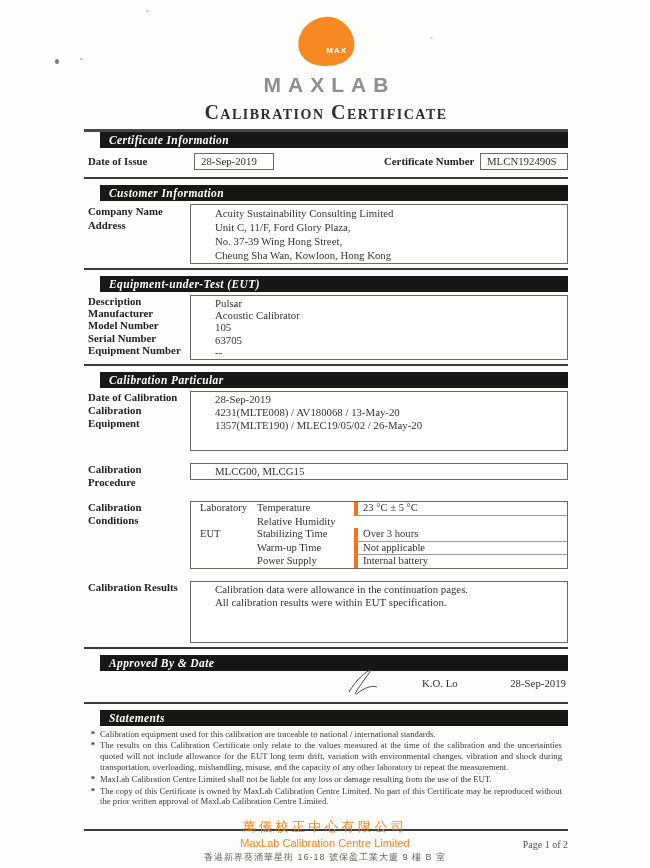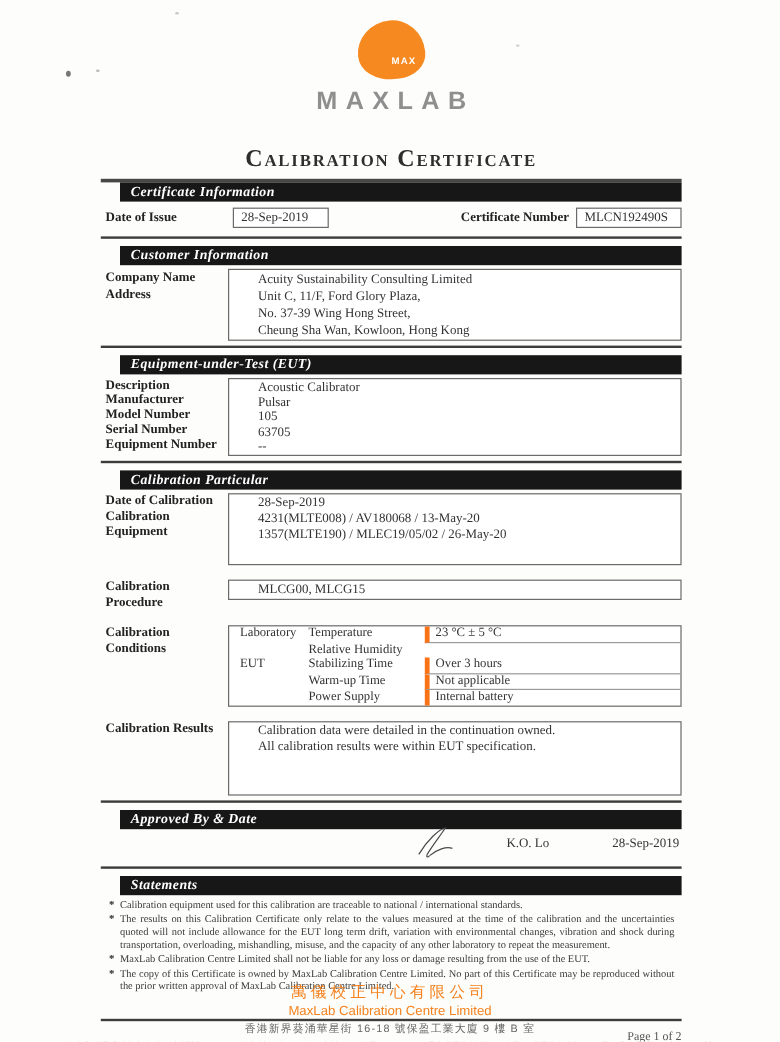--- a/index.html
+++ b/index.html
@@ -12,21 +12,21 @@
 
   
   .logo-area{padding-top:17px;text-align:center;}
   .blob-wrap{position:relative;width:56px;height:49px;margin:0 auto;}
   .blob{position:absolute;left:0;top:0;width:56px;height:49px;background:#F6891F;
         border-radius:52% 48% 42% 50% / 55% 58% 40% 44%;transform:rotate(-6deg);}
   .blob-text{position:absolute;right:7px;bottom:11px;color:#fff;
              font-family:"Liberation Sans",sans-serif;font-weight:bold;font-size:8px;letter-spacing:1px;}
   .wordmark{margin-top:7px;color:#8f8f8f;font-family:"Liberation Sans",sans-serif;
             font-weight:bold;font-size:21px;letter-spacing:7px;text-indent:7px;}
-  .doc-title{margin-top:24px;text-align:center;font-weight:bold;font-size:20px;
+  .doc-title{margin-top:4px;text-align:center;font-weight:bold;font-size:20px;
              font-variant:small-caps;letter-spacing:1.5px;color:#2e2e2e;}
   .title-rule{margin-top:5px;height:3px;background:#474747;}
 
   
   .sec{border-bottom:2px solid #3c3c3c;margin-bottom:6px;}
   .sec-bar{background:#171717;color:#fff;font-style:italic;font-weight:bold;
            font-size:11.5px;padding:2px 0 2px 9px;letter-spacing:.4px;margin-left:16px;}
   .sec-body{padding:3px 0 4px;}
 
   .lbl{font-weight:bold;font-size:10.8px;padding-left:4px;line-height:13px;color:#222;}
@@ -138,22 +138,22 @@
       <div class="sec-body">
         <div class="kv-row line12">
           <div class="label-col">
             <div class="lbl">Description</div>
             <div class="lbl">Manufacturer</div>
             <div class="lbl">Model Number</div>
             <div class="lbl">Serial Number</div>
             <div class="lbl">Equipment Number</div>
           </div>
           <div class="box grow">
+            <div class="val">Pulsar</div>
             <div class="val">Acoustic Calibrator</div>
-            <div class="val">Pulsar</div>
             <div class="val">105</div>
             <div class="val">63705</div>
             <div class="val">--</div>
           </div>
         </div>
       </div>
     </div>
 
     <div class="sec">
       <div class="sec-bar">Calibration Particular</div>
@@ -210,21 +210,21 @@
               <span class="cond-value">Internal battery</span>
             </div>
           </div>
         </div>
 
         <div class="kv-row mt1">
           <div class="label-col">
             <div class="lbl">Calibration Results</div>
           </div>
           <div class="box grow results-box">
-            <div class="val">Calibration data were detailed in the continuation owned.</div>
+            <div class="val">Calibration data were allowance in the continuation pages.</div>
             <div class="val">All calibration results were within EUT specification.</div>
           </div>
         </div>
 
       </div>
     </div>
 
     <div class="sec">
       <div class="sec-bar">Approved By &amp; Date</div>
       <div class="sec-body appr-body">

